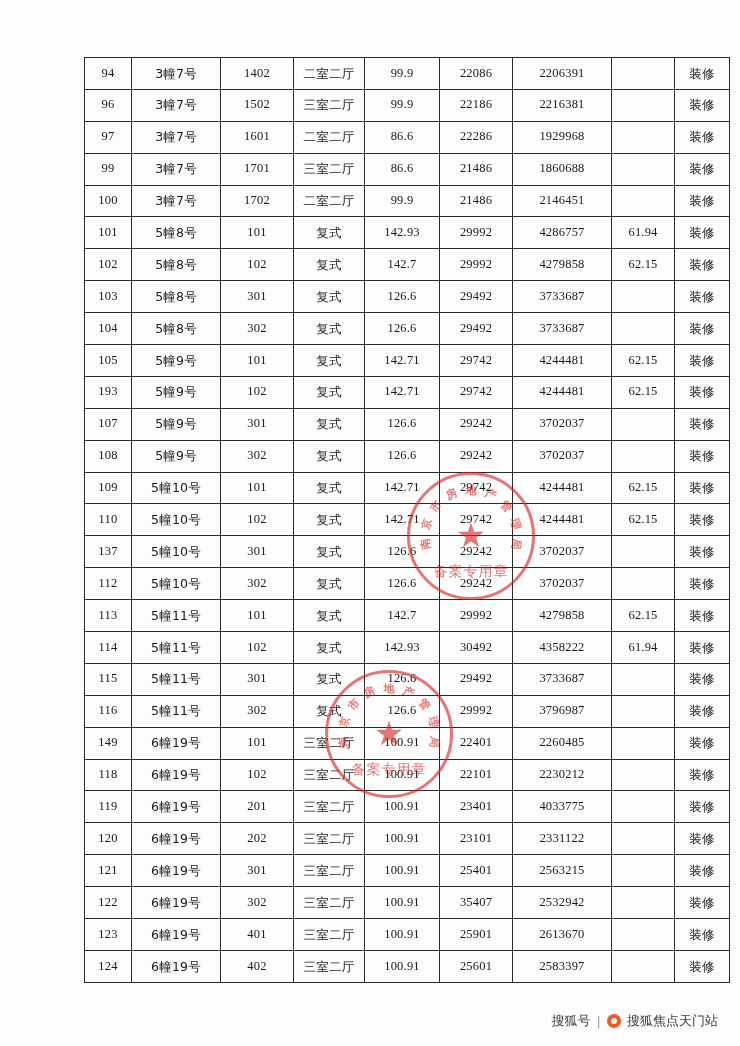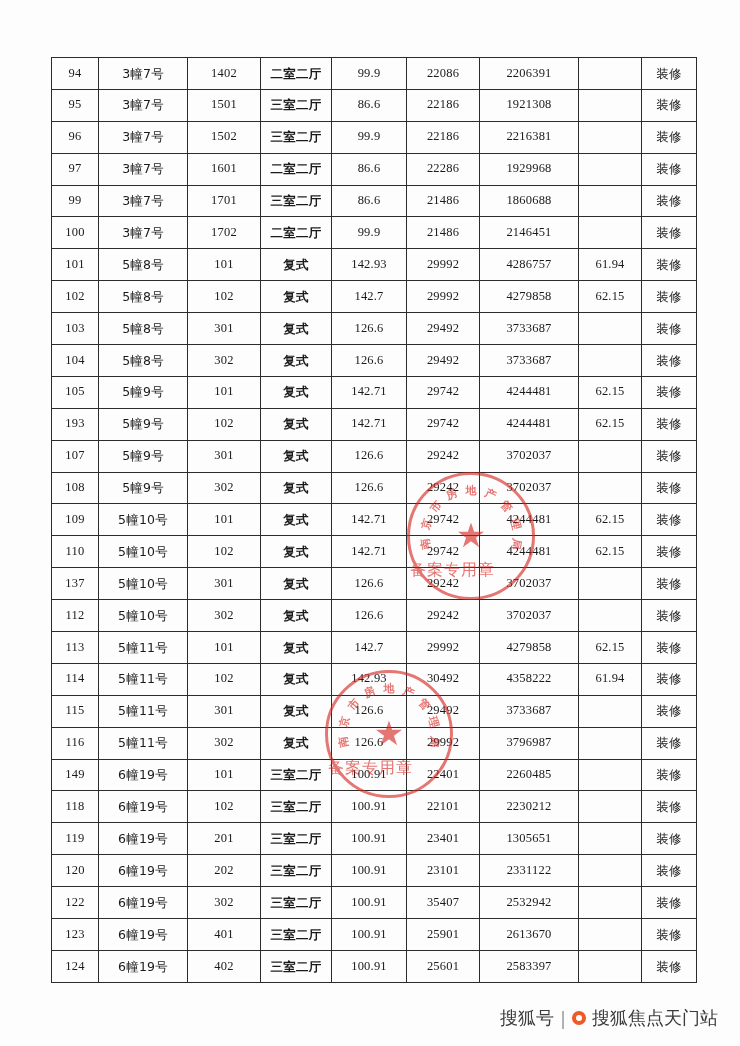--- a/index.html
+++ b/index.html
@@ -18,21 +18,21 @@
 
   
   .scan-page {
     position: absolute;
     inset: 0;
     background: #fdfdfd;
   }
 
   .table-wrap {
     position: absolute;
-    left: 42px;
+    left: 75px;
     top: 57px;
     width: 636px;
     padding-left: 9px;
   }
 
   table.listing {
     border-collapse: collapse;
     width: 636px;
     table-layout: fixed;
   }
@@ -46,21 +46,21 @@
     padding: 0;
     line-height: 1.1;
     white-space: nowrap;
     letter-spacing: 0.2px;
   }
 
   
   .c-idx   { width: 46px; }
   .c-bld   { width: 88px; }
   .c-room  { width: 72px; }
-  .c-type  { width: 70px; font-weight: bold; }
+  .c-type  { width: 70px; }
   .c-area  { width: 74px; }
   .c-price { width: 72px; }
   .c-total { width: 98px; }
   .c-extra { width: 62px; }
   .c-deco  { width: 54px; }
 
   .cn { font-family: "DejaVu Sans", "Liberation Sans", sans-serif; font-size: 12.5px; }
   .num { font-family: "Liberation Serif", serif; font-size: 12.5px; }
 
   
@@ -107,37 +107,37 @@
     font-weight: bold;
     transform-origin: 0 0;
     white-space: nowrap;
     color: #d6241f;
   }
   .stamp .bottom-text {
     position: absolute;
     left: 0;
     right: 0;
     bottom: 16px;
-    text-align: left;
+    text-align: center;
     font-family: "DejaVu Sans", sans-serif;
-    font-size: 16px;
+    font-size: 14px;
     color: #d6241f;
     letter-spacing: 1px;
   }
 
   
   .footer-mark {
     position: absolute;
     right: 22px;
     bottom: 16px;
     display: flex;
     align-items: center;
     gap: 6px;
     font-family: "DejaVu Sans", "Liberation Sans", sans-serif;
-    font-size: 18px;
+    font-size: 13px;
     color: #3b3b3b;
   }
   .footer-mark .sep { color: #9b9b9b; }
   .footer-mark .logo-dot {
     width: 14px;
     height: 14px;
     border-radius: 50%;
     background: #f05a28;
     display: inline-block;
     position: relative;
@@ -166,31 +166,20 @@
             <td class="c-bld cn">3幢7号</td>
             <td class="c-room num">1402</td>
             <td class="c-type cn">二室二厅</td>
             <td class="c-area num">99.9</td>
             <td class="c-price num">22086</td>
             <td class="c-total num">2206391</td>
             <td class="c-extra num"></td>
             <td class="c-deco cn">装修</td>
           </tr>
           <tr>
-            <td class="c-idx num">95</td>
-            <td class="c-bld cn">3幢7号</td>
-            <td class="c-room num">1501</td>
-            <td class="c-type cn">三室二厅</td>
-            <td class="c-area num">86.6</td>
-            <td class="c-price num">22186</td>
-            <td class="c-total num">1921308</td>
-            <td class="c-extra num"></td>
-            <td class="c-deco cn">装修</td>
-          </tr>
-          <tr>
             <td class="c-idx num">96</td>
             <td class="c-bld cn">3幢7号</td>
             <td class="c-room num">1502</td>
             <td class="c-type cn">三室二厅</td>
             <td class="c-area num">99.9</td>
             <td class="c-price num">22186</td>
             <td class="c-total num">2216381</td>
             <td class="c-extra num"></td>
             <td class="c-deco cn">装修</td>
           </tr>
@@ -425,32 +414,43 @@
             <td class="c-extra num"></td>
             <td class="c-deco cn">装修</td>
           </tr>
           <tr>
             <td class="c-idx num">119</td>
             <td class="c-bld cn">6幢19号</td>
             <td class="c-room num">201</td>
             <td class="c-type cn">三室二厅</td>
             <td class="c-area num">100.91</td>
             <td class="c-price num">23401</td>
-            <td class="c-total num">1305651</td>
+            <td class="c-total num">4033775</td>
             <td class="c-extra num"></td>
             <td class="c-deco cn">装修</td>
           </tr>
           <tr>
             <td class="c-idx num">120</td>
             <td class="c-bld cn">6幢19号</td>
             <td class="c-room num">202</td>
             <td class="c-type cn">三室二厅</td>
             <td class="c-area num">100.91</td>
             <td class="c-price num">23101</td>
             <td class="c-total num">2331122</td>
+            <td class="c-extra num"></td>
+            <td class="c-deco cn">装修</td>
+          </tr>
+          <tr>
+            <td class="c-idx num">121</td>
+            <td class="c-bld cn">6幢19号</td>
+            <td class="c-room num">301</td>
+            <td class="c-type cn">三室二厅</td>
+            <td class="c-area num">100.91</td>
+            <td class="c-price num">25401</td>
+            <td class="c-total num">2563215</td>
             <td class="c-extra num"></td>
             <td class="c-deco cn">装修</td>
           </tr>
           <tr>
             <td class="c-idx num">122</td>
             <td class="c-bld cn">6幢19号</td>
             <td class="c-room num">302</td>
             <td class="c-type cn">三室二厅</td>
             <td class="c-area num">100.91</td>
             <td class="c-price num">35407</td>

